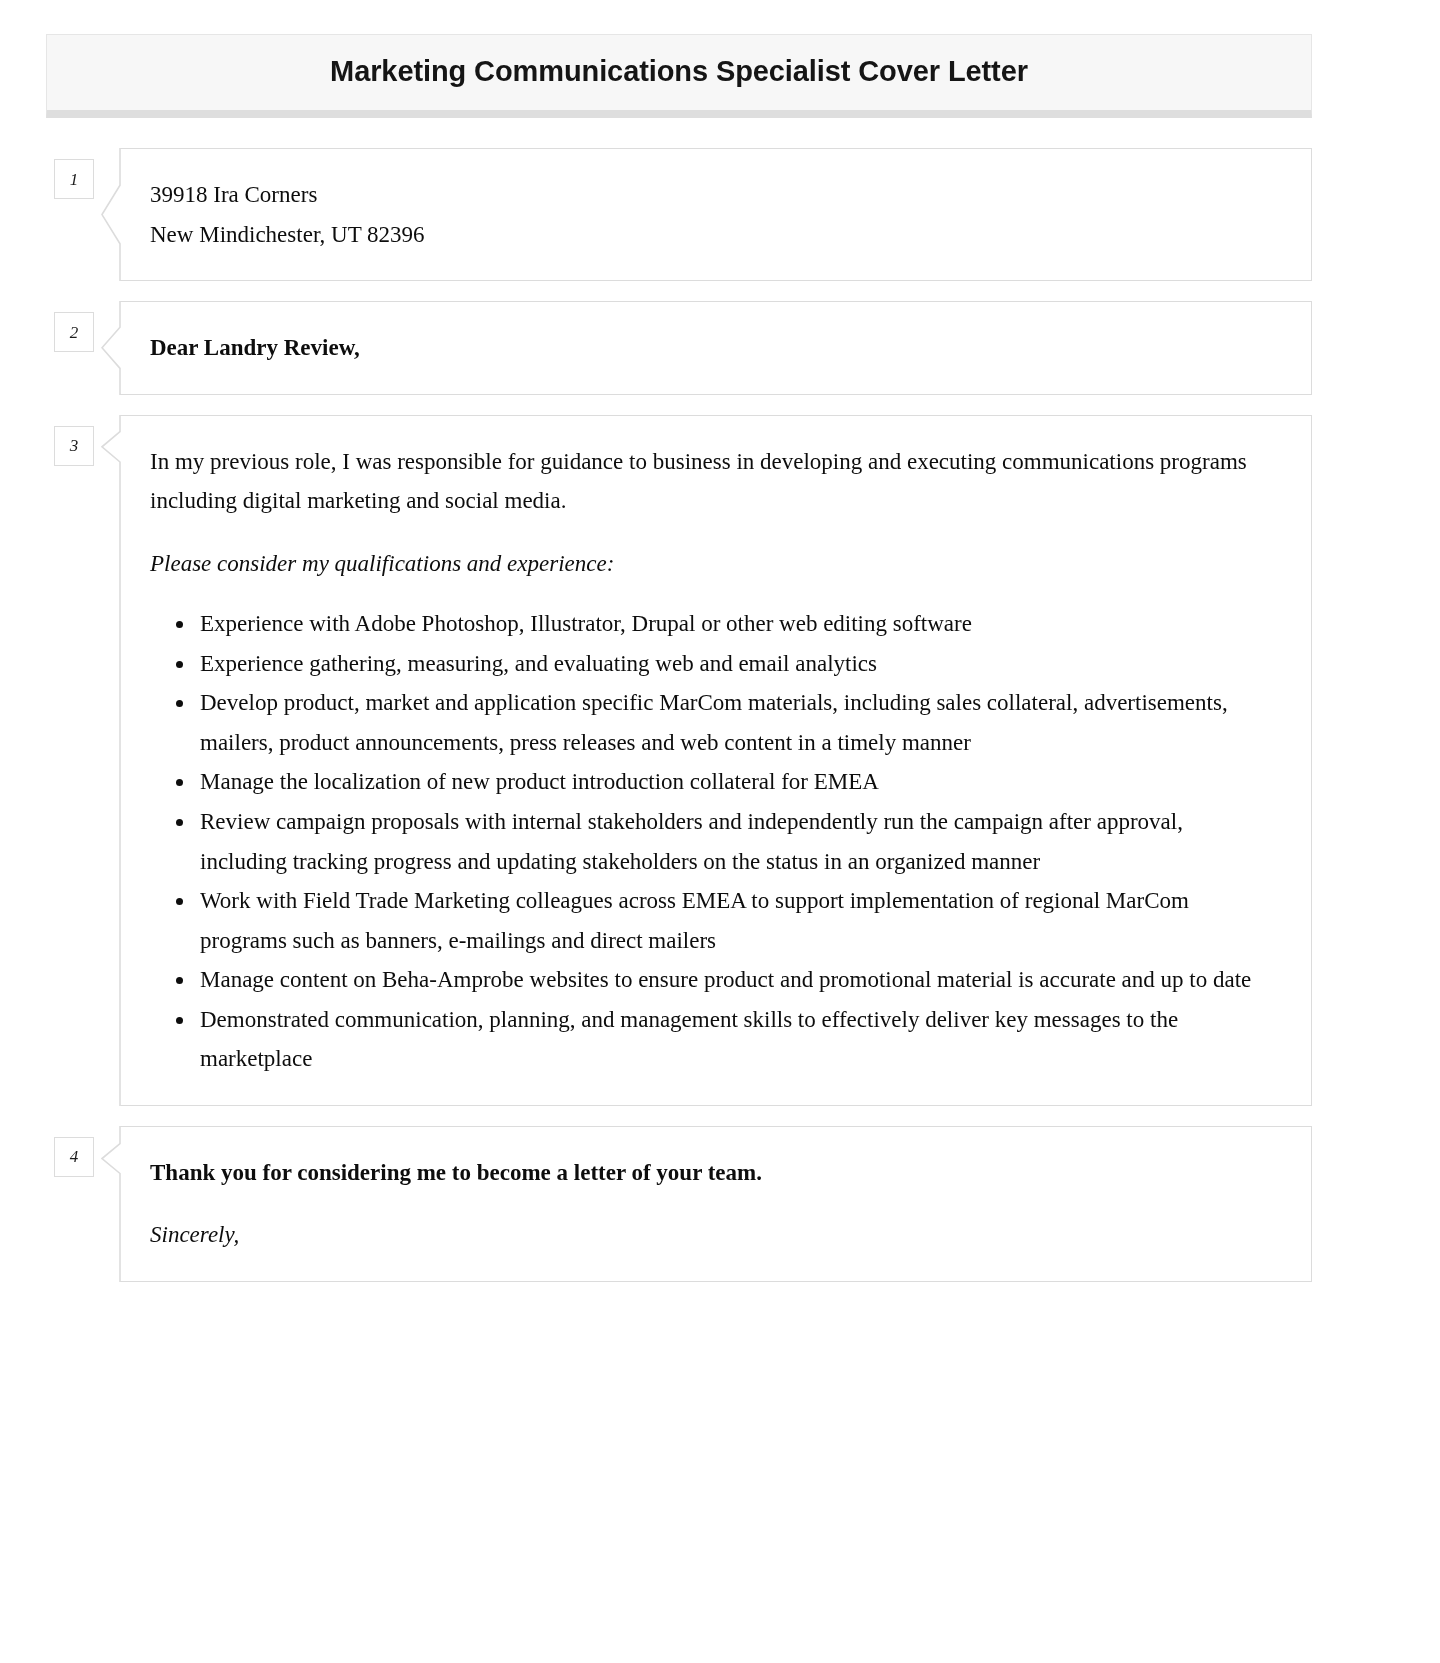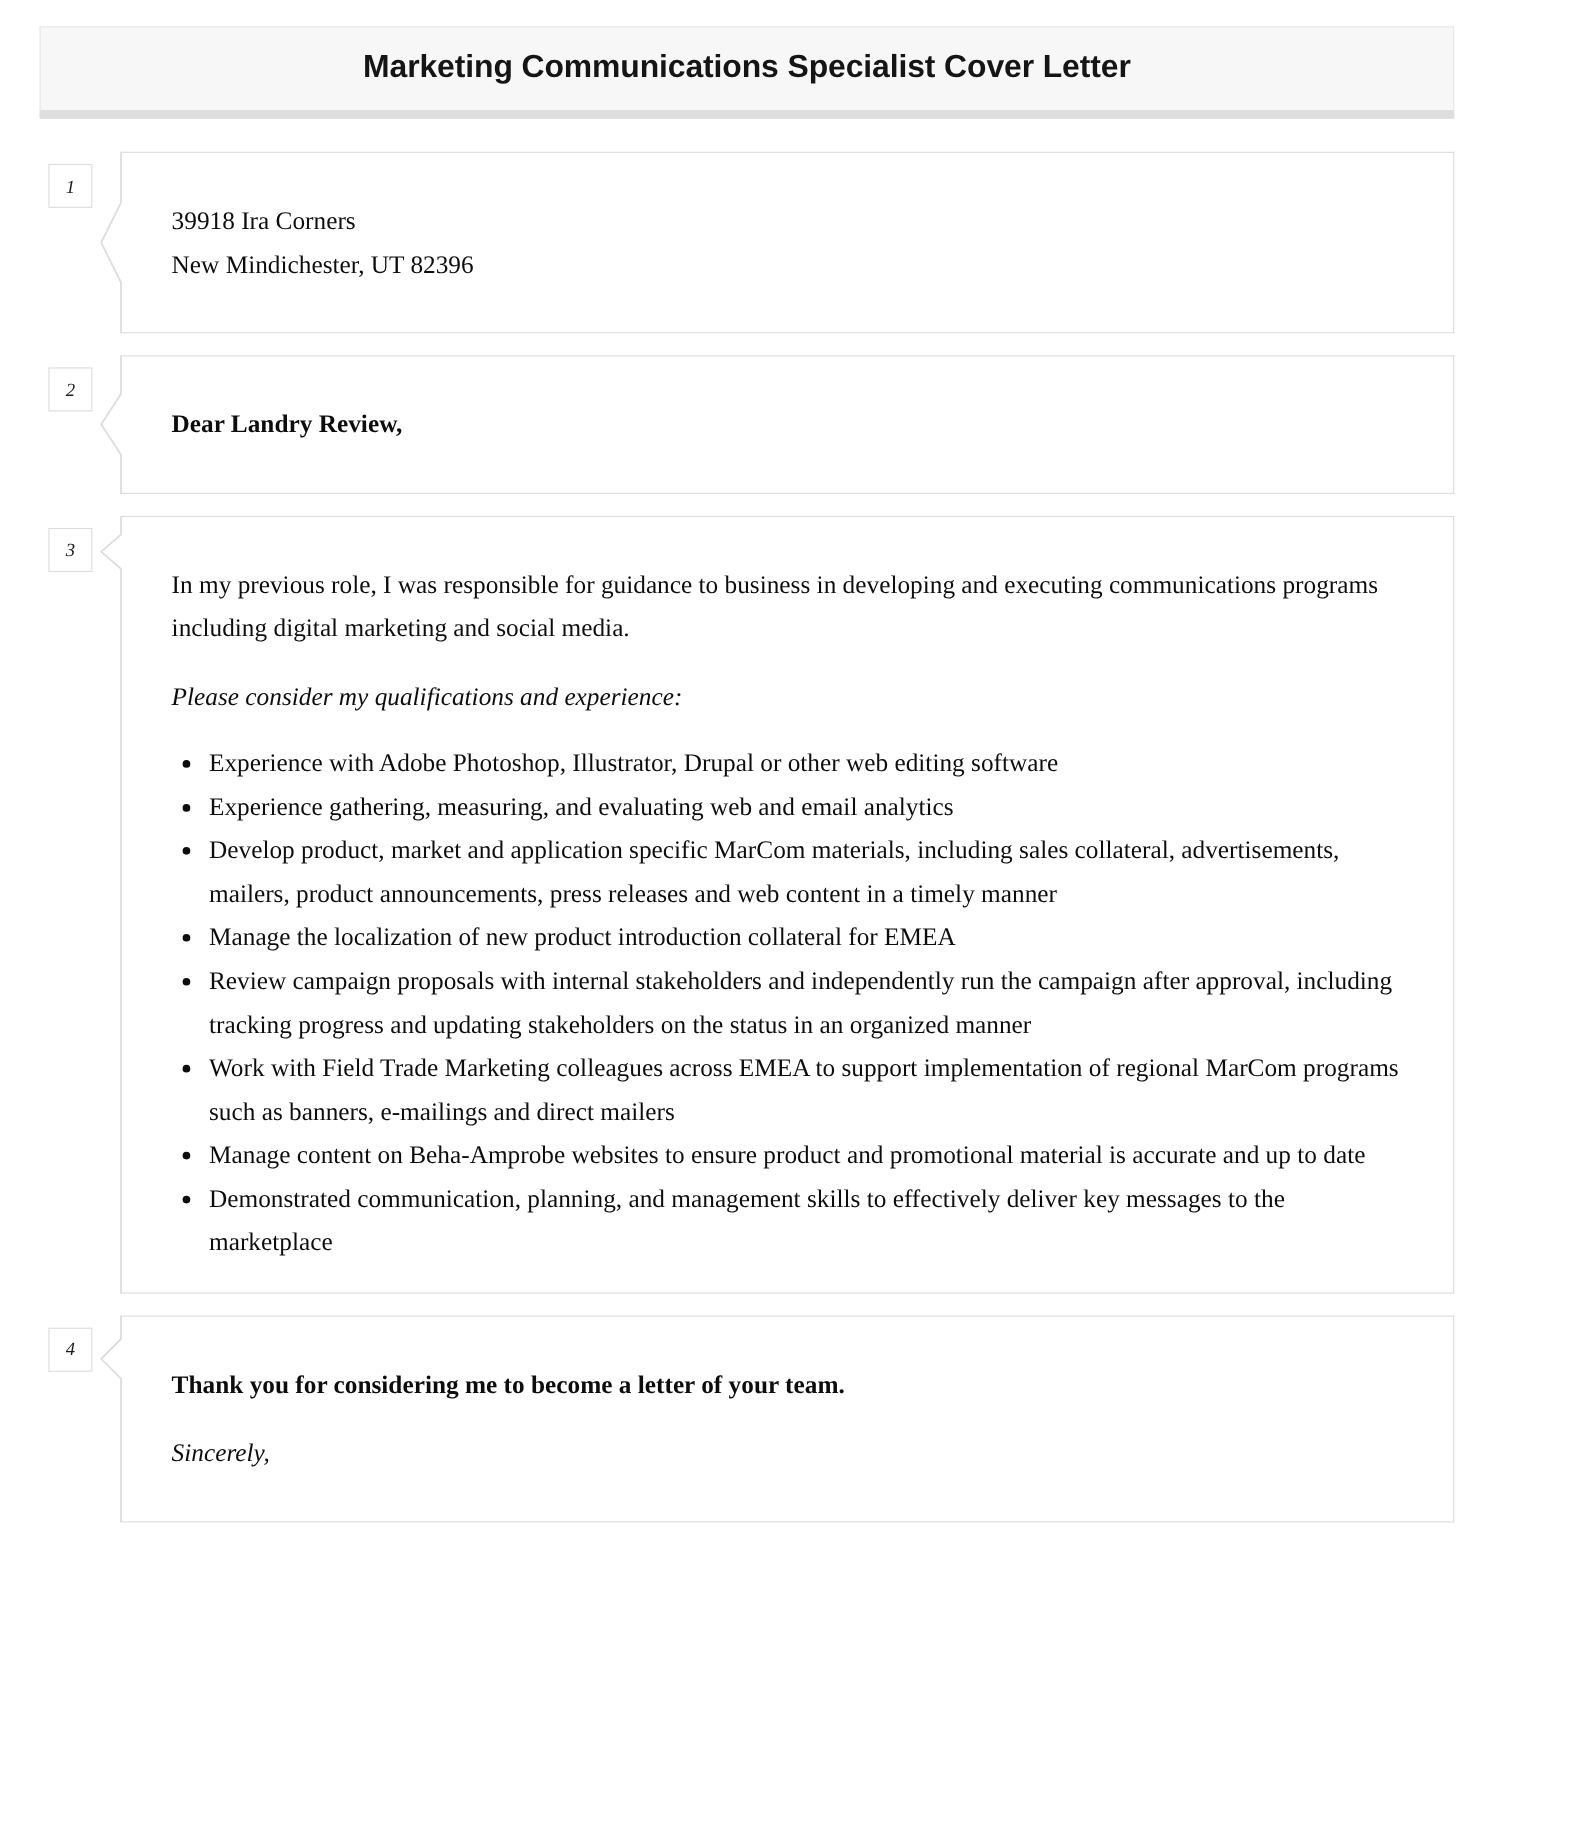--- a/index.html
+++ b/index.html
@@ -12,21 +12,21 @@
     width: 1440px;
     min-height: 1663px;
     font-family: "Liberation Serif", "DejaVu Serif", serif;
     color: #000000;
     -webkit-font-smoothing: antialiased;
   }
 
   .page {
     position: relative;
     width: 1440px;
-    padding: 0;
+    padding: 10px;
   }
 
   
   .doc-header {
     margin: 24px 118px 0 36px;
     background: #f7f7f7;
     border: 1px solid #e6e6e6;
     border-bottom: 8px solid #dedede;
     height: 84px;
     display: flex;
@@ -89,21 +89,21 @@
     left: -19px;
     top: -1px;
     bottom: -1px;
     width: 20px;
     pointer-events: none;
   }
   .notch svg { display: block; width: 20px; height: 100%; }
 
   
   .card p {
-    margin: 16px;
+    margin: 0;
     font-size: 23px;
     line-height: 1.72;
     color: #0d0d0d;
   }
   .card p + p { margin-top: 23px; font-style: italic; }
   .card p.bold {
     font-weight: 700;
   }
   .card ul {
     margin: 21px 12px 0 0;

